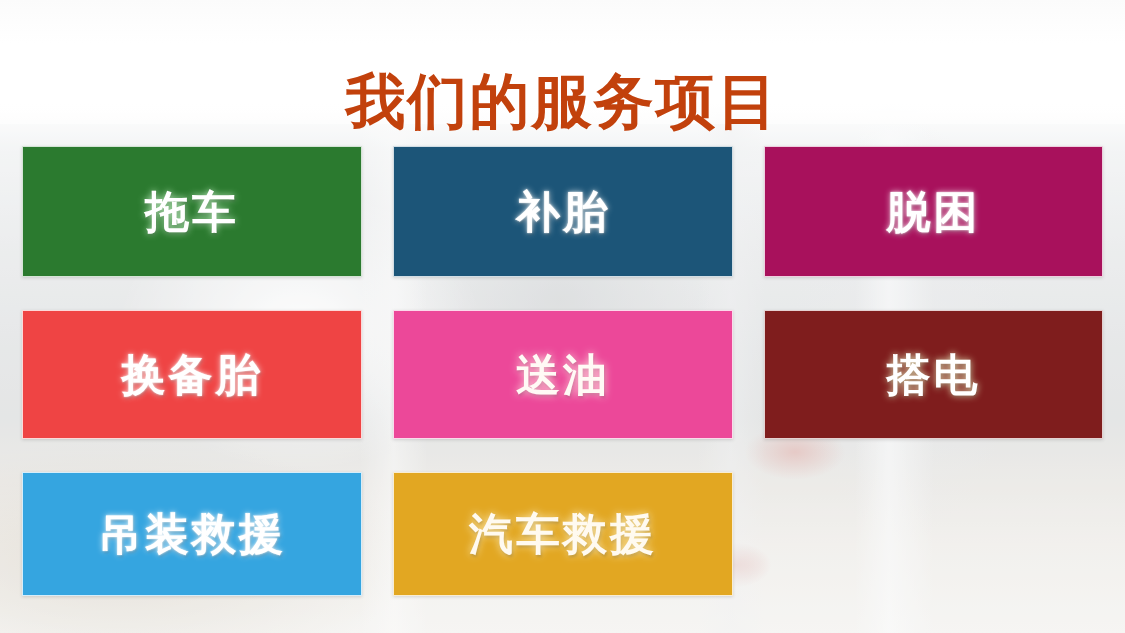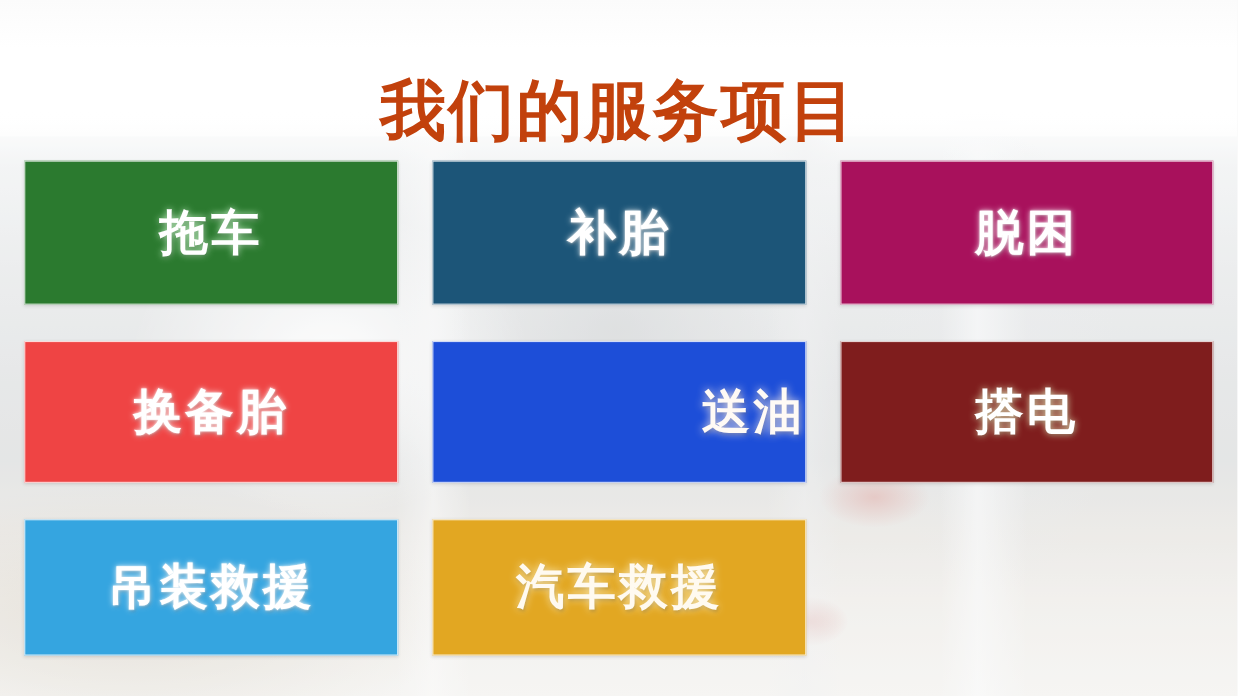--- a/index.html
+++ b/index.html
@@ -162,21 +162,21 @@
     </div>
 
     <div class="tile" data-tone="magenta" style="background-color: rgb(168, 17, 92);">
       <span class="tile-label">脱困</span>
     </div>
 
     <div class="tile" data-tone="purple" style="background-color: #ef4444;">
       <span class="tile-label">换备胎</span>
     </div>
 
-    <div class="tile" data-tone="salmon" style="background-color: #1d4ed8; justify-content: flex-end;">
+    <div class="tile" data-tone="salmon" style="background-color: #ec4899;">
       <span class="tile-label">送油</span>
     </div>
 
     <div class="tile" data-tone="lime" style="background-color: #7f1d1d;">
       <span class="tile-label">搭电</span>
     </div>
 
     <div class="tile" data-tone="skyblue" style="background-color: rgb(53, 165, 224);">
       <span class="tile-label">吊装救援</span>
     </div>

